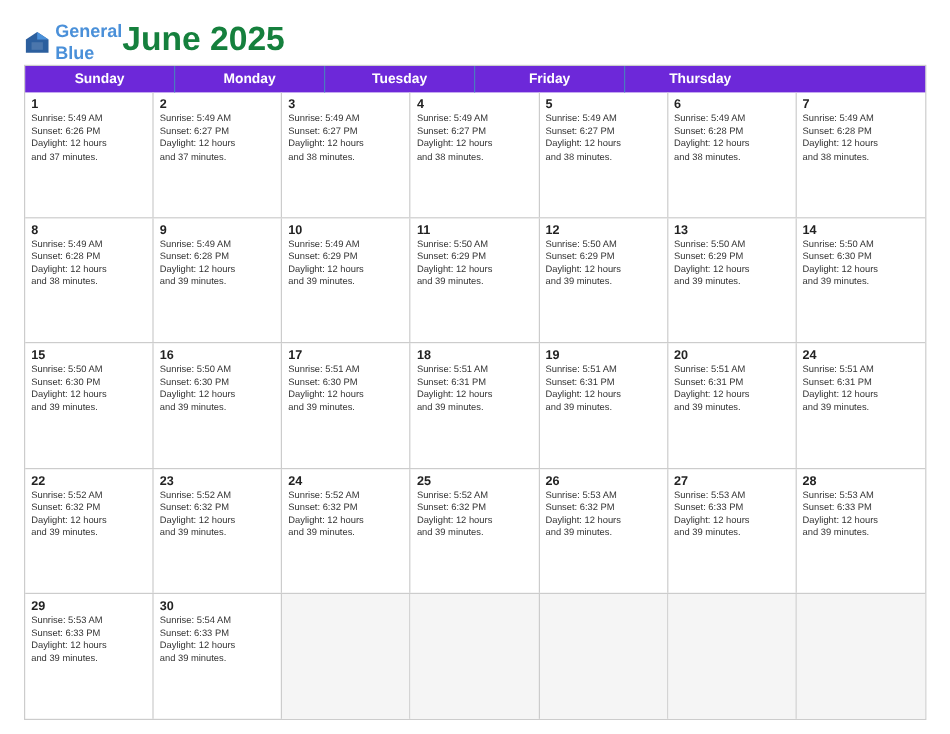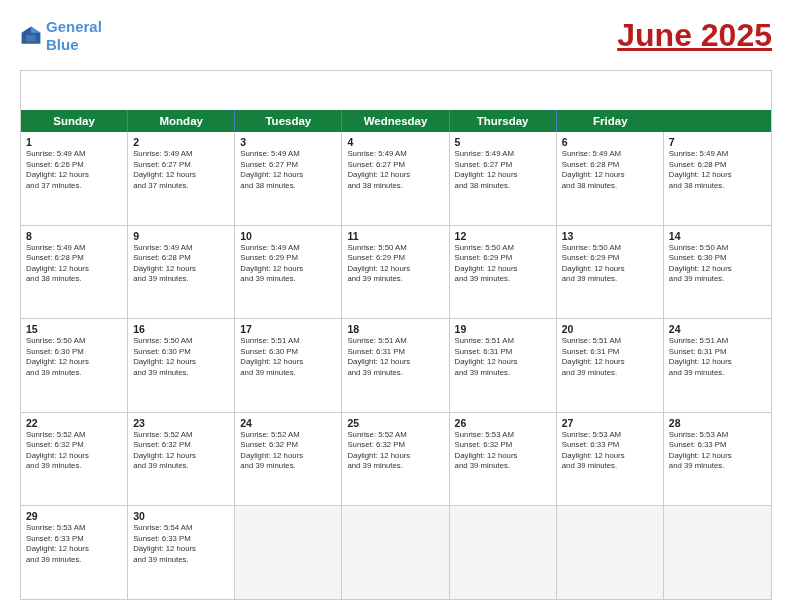--- a/index.html
+++ b/index.html
@@ -12,23 +12,23 @@
     }
     .page {
       width: 792px;
       height: 612px;
       padding: 18px 20px 12px 20px;
       display: flex;
       flex-direction: column;
     }
     .header {
       display: flex;
-      justify-content: space-between;
+      justify-content: flex-start;
       align-items: flex-start;
-      margin-bottom: 16px;
+      margin-bottom: 0;
     }
     .logo {
       display: flex;
       align-items: center;
       gap: 4px;
     }
     .logo-text {
       font-size: 15px;
       font-weight: bold;
       color: #1a3a5c;
@@ -38,41 +38,39 @@
       color: #4a90d9;
     }
     .logo-icon {
       width: 22px;
       height: 22px;
     }
     .title-block {
       text-align: right;
     }
     .month-title {
-      font-size: 32px;
+      font-size: 28px;
       font-weight: bold;
-      color: #b91c1c;
+      color: #15803d;
       line-height: 1.1;
-      text-decoration: underline;
     }
     .location {
       font-size: 14px;
       color: #444;
     }
     .calendar {
       flex: 1;
       display: flex;
       flex-direction: column;
       border: 1px solid #ccc;
     }
     .cal-header-row {
       display: grid;
-      grid-template-columns: repeat(7, 1fr);
-      background: #15803d;
-      margin-top: 39px;
+      grid-template-columns: repeat(6, 1fr);
+      background: #6d28d9;
     }
     .cal-header-cell {
       color: #fff;
       font-size: 11.5px;
       font-weight: bold;
       text-align: center;
       padding: 5px 2px;
       border-right: 1px solid #4a7abf;
     }
     .cal-header-cell:last-child { border-right: none; }
@@ -130,23 +128,22 @@
     <div class="title-block">
       <div class="month-title">June 2025</div>
     </div>
   </div>
 
   <div class="calendar">
     <div class="cal-header-row" id="cal-header">
         <div class="cal-header-cell">Sunday</div>
         <div class="cal-header-cell">Monday</div>
         <div class="cal-header-cell">Tuesday</div>
-        <div class="cal-header-cell">Wednesday</div>
+        <div class="cal-header-cell">Friday</div>
         <div class="cal-header-cell">Thursday</div>
-        <div class="cal-header-cell">Friday</div>
       </div>
     <div class="cal-body" id="cal-body">
         <div class="cal-row">
           <div class="cal-cell">
             <span class="day-num">1</span>
             <div class="cell-info" style="white-space: pre-line;">Sunrise: 5:49 AM
 Sunset: 6:26 PM
 Daylight: 12 hours
 and 37 minutes.</div>
           </div>

